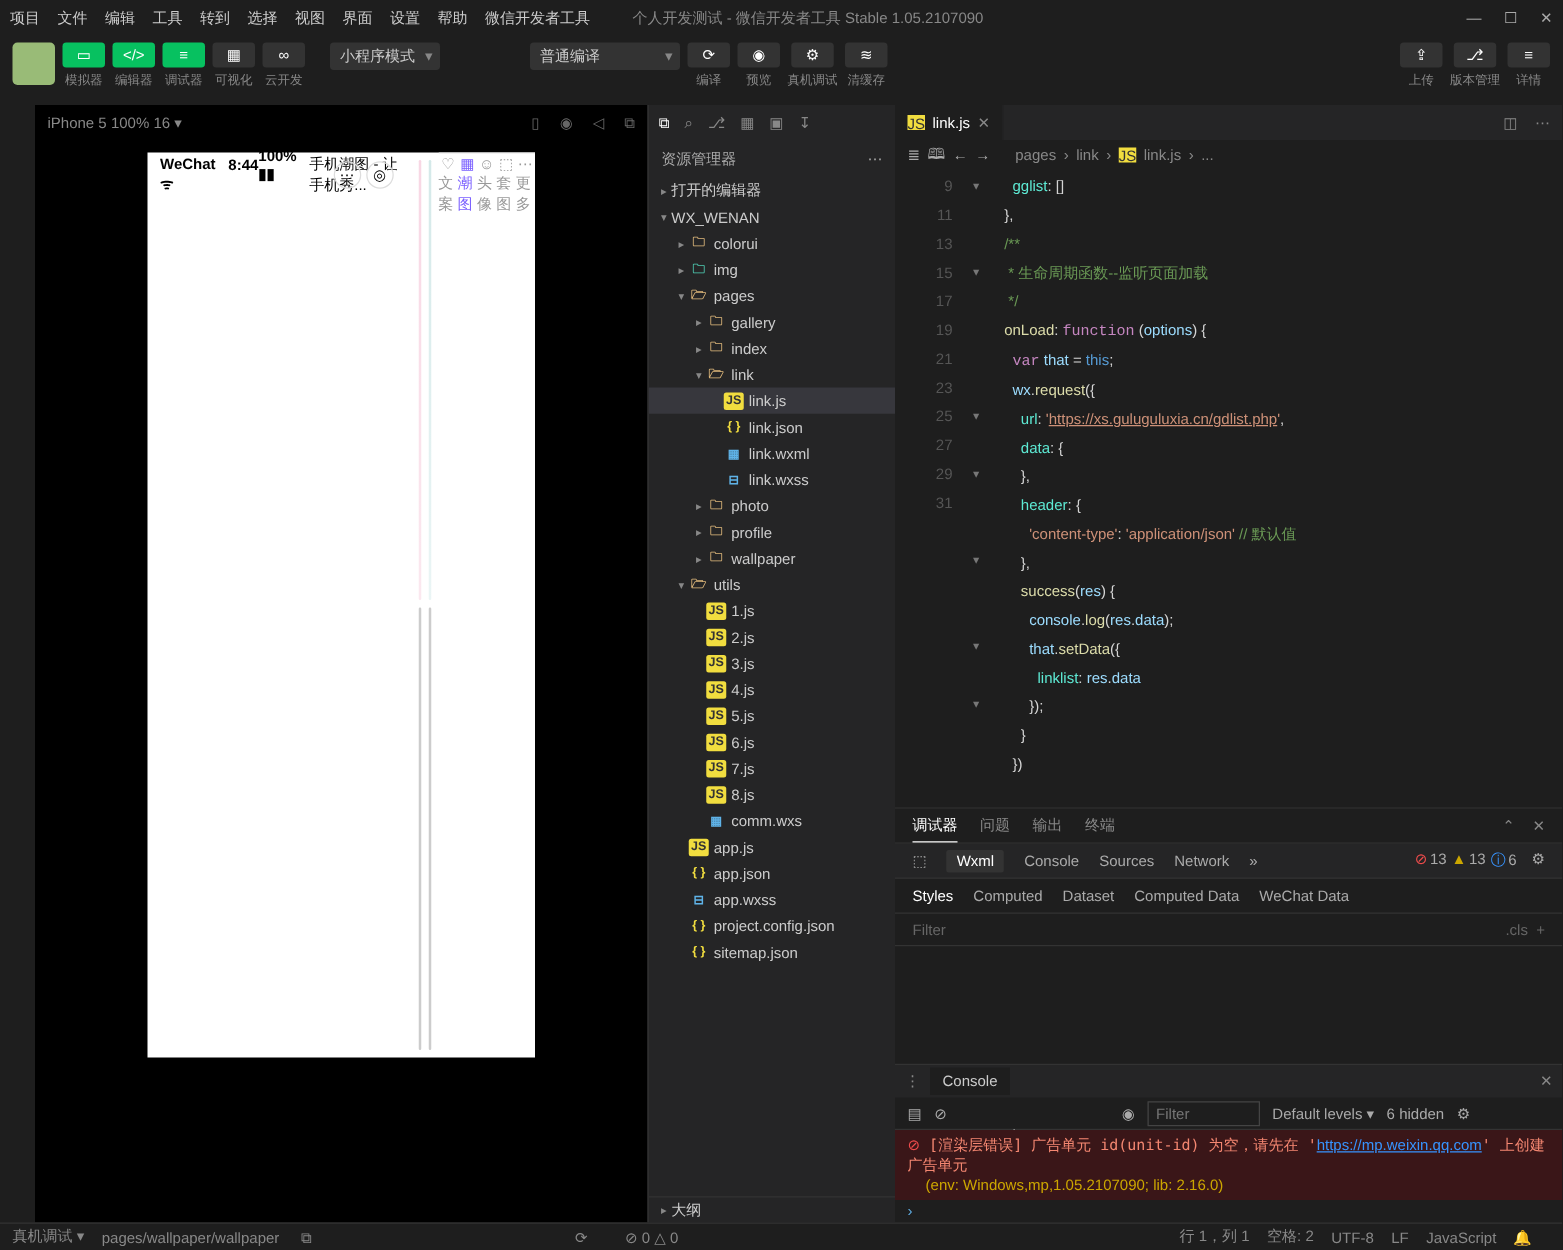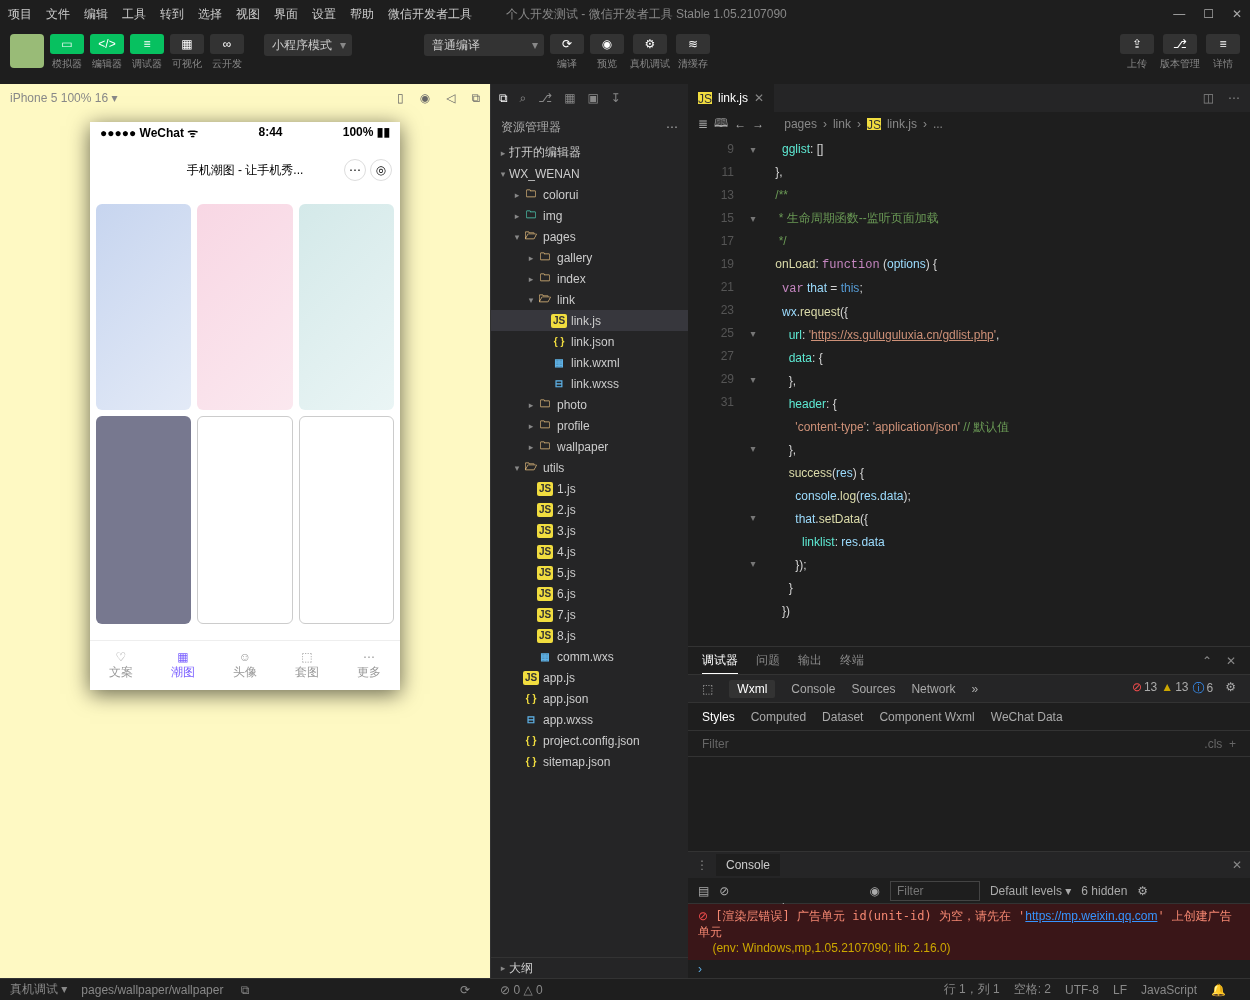--- a/index.html
+++ b/index.html
@@ -14,25 +14,25 @@
 .btn-grp { display: flex; flex-direction: column; align-items: center; gap: 3px; }
 .btn-grp .ico { width: 34px; height: 20px; border-radius: 3px; display: flex; align-items: center; justify-content: center; color: #fff; font-size: 12px; }
 .btn-grp .lbl { font-size: 10px; color: #888; }
 .green { background: #07c160; }
 .grey { background: #333; }
 .dropdown { background: #333; color: #ccc; height: 22px; line-height: 22px; padding: 0 20px 0 8px; border-radius: 3px; position: relative; margin-top: 0; }
 .dropdown::after { content: "▾"; position: absolute; right: 6px; color: #888; }
 .spacer { flex: 1; }
 .toolbar .btn-grp { margin-top: 0; }
 .main { display: flex; height: calc(1000px - 28px - 56px - 22px); }
-.left { width: 490px; background: #fef9c3; display: flex; flex-direction: column; }
+.left { width: 490px; background: #000000; display: flex; flex-direction: column; margin-left: 28px; }
 .devicebar { height: 28px; display: flex; align-items: center; padding: 0 10px; color: #888; font-size: 12px; }
 .devicebar .icons { margin-left: auto; display: flex; gap: 16px; color: #666; }
 .sim-wrap { flex: 1; display: flex; align-items: flex-start; justify-content: center; padding-top: 10px; }
-.phone { width: 310px; height: 568px; background: #fff; box-shadow: 0 4px 20px rgba(0,0,0,0.6); color: #000; display: flex; flex-direction: column; gap: 10px; }
+.phone { width: 310px; height: 724px; background: #fff; box-shadow: 0 4px 20px rgba(0,0,0,0.6); color: #000; display: flex; flex-direction: row; }
 .phone-status { height: 20px; display: flex; align-items: center; justify-content: space-between; padding: 0 10px; font-size: 11px; font-weight: bold; }
 .phone-title { height: 36px; display: flex; align-items: center; justify-content: center; font-size: 13px; position: relative; }
 .phone-title .btns { position: absolute; right: 8px; display: flex; gap: 4px; }
 .phone-title .btns span { width: 22px; height: 22px; border: 1px solid #ddd; border-radius: 11px; display: inline-flex; align-items: center; justify-content: center; }
 .phone-tabs { height: 36px; display: flex; align-items: center; padding: 0 4px; font-size: 12px; color: #666; }
 .phone-tabs span { padding: 0 10px; }
 .phone-tabs .active { color: #7a5fff; font-weight: bold; }
 .phone-grid { flex: 1; display: grid; grid-template-columns: 1fr 1fr 1fr; gap: 6px; padding: 6px; }
 .thumb { background: #d6d0e8; border-radius: 6px; }
 .thumb.t1 { background: linear-gradient(135deg,#c7d5ef,#e3eaf7); }
@@ -513,21 +513,21 @@
           <span class="badge-red">13</span>
           <span class="badge-yel">13</span>
           <span class="badge-blu">6</span>
           <span style="margin-left:8px">⚙</span>
         </div>
       </div>
       <div class="styles-tabs">
         <span class="act3">Styles</span>
         <span>Computed</span>
         <span>Dataset</span>
-        <span>Component Wxml</span>
+        <span>Computed Data</span>
         <span>WeChat Data</span>
       </div>
       <div class="filter-row">
         <span>Filter</span>
         <span><span>.cls</span> &nbsp;<span>+</span></span>
       </div>
       <div style="flex:1"></div>
       <div class="console-pane">
         <div class="con-head">
           <span style="color:#888;margin-right:8px">⋮</span>

